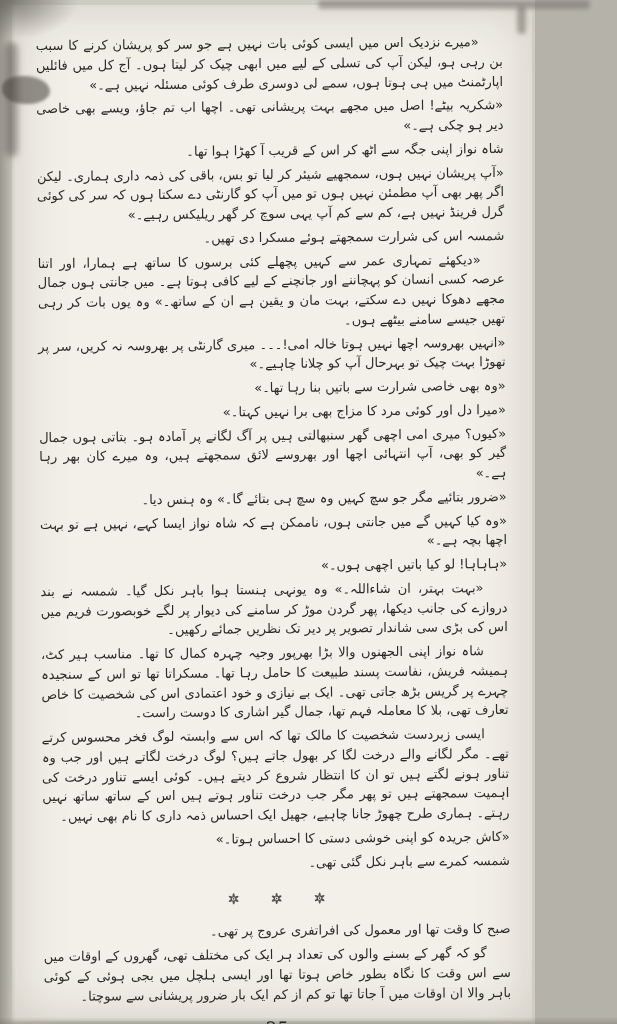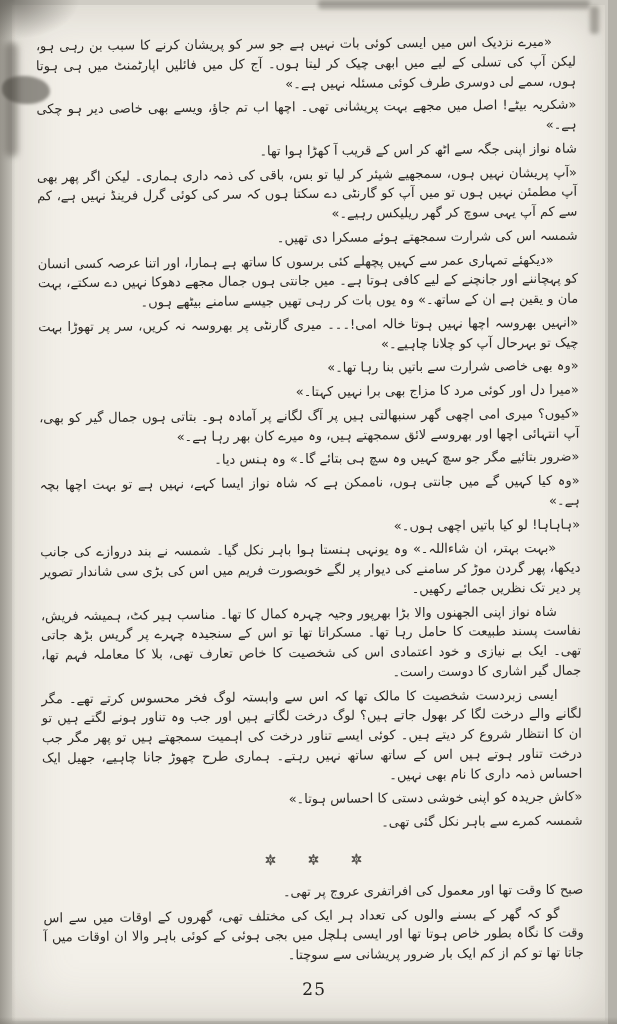--- a/index.html
+++ b/index.html
@@ -6,21 +6,21 @@
     margin: 0;
     padding: 0;
     width: 617px;
     height: 1024px;
     background: #b5b2aa;
     font-family: "DejaVu Sans", sans-serif;
     overflow: hidden;
   }
   .scan {
     position: absolute;
-    width: 608px;
+    width: 535px;
     height: 1024px;
     background: #cfccc4;
   }
   .page {
     position: absolute;
     left: 12px; top: 5px; right: 3px; bottom: 3px;
     background: #f3f0e9;
     box-shadow: inset 0 0 55px rgba(118,112,100,.30);
   }
   .smudge { position: absolute; pointer-events: none; }

